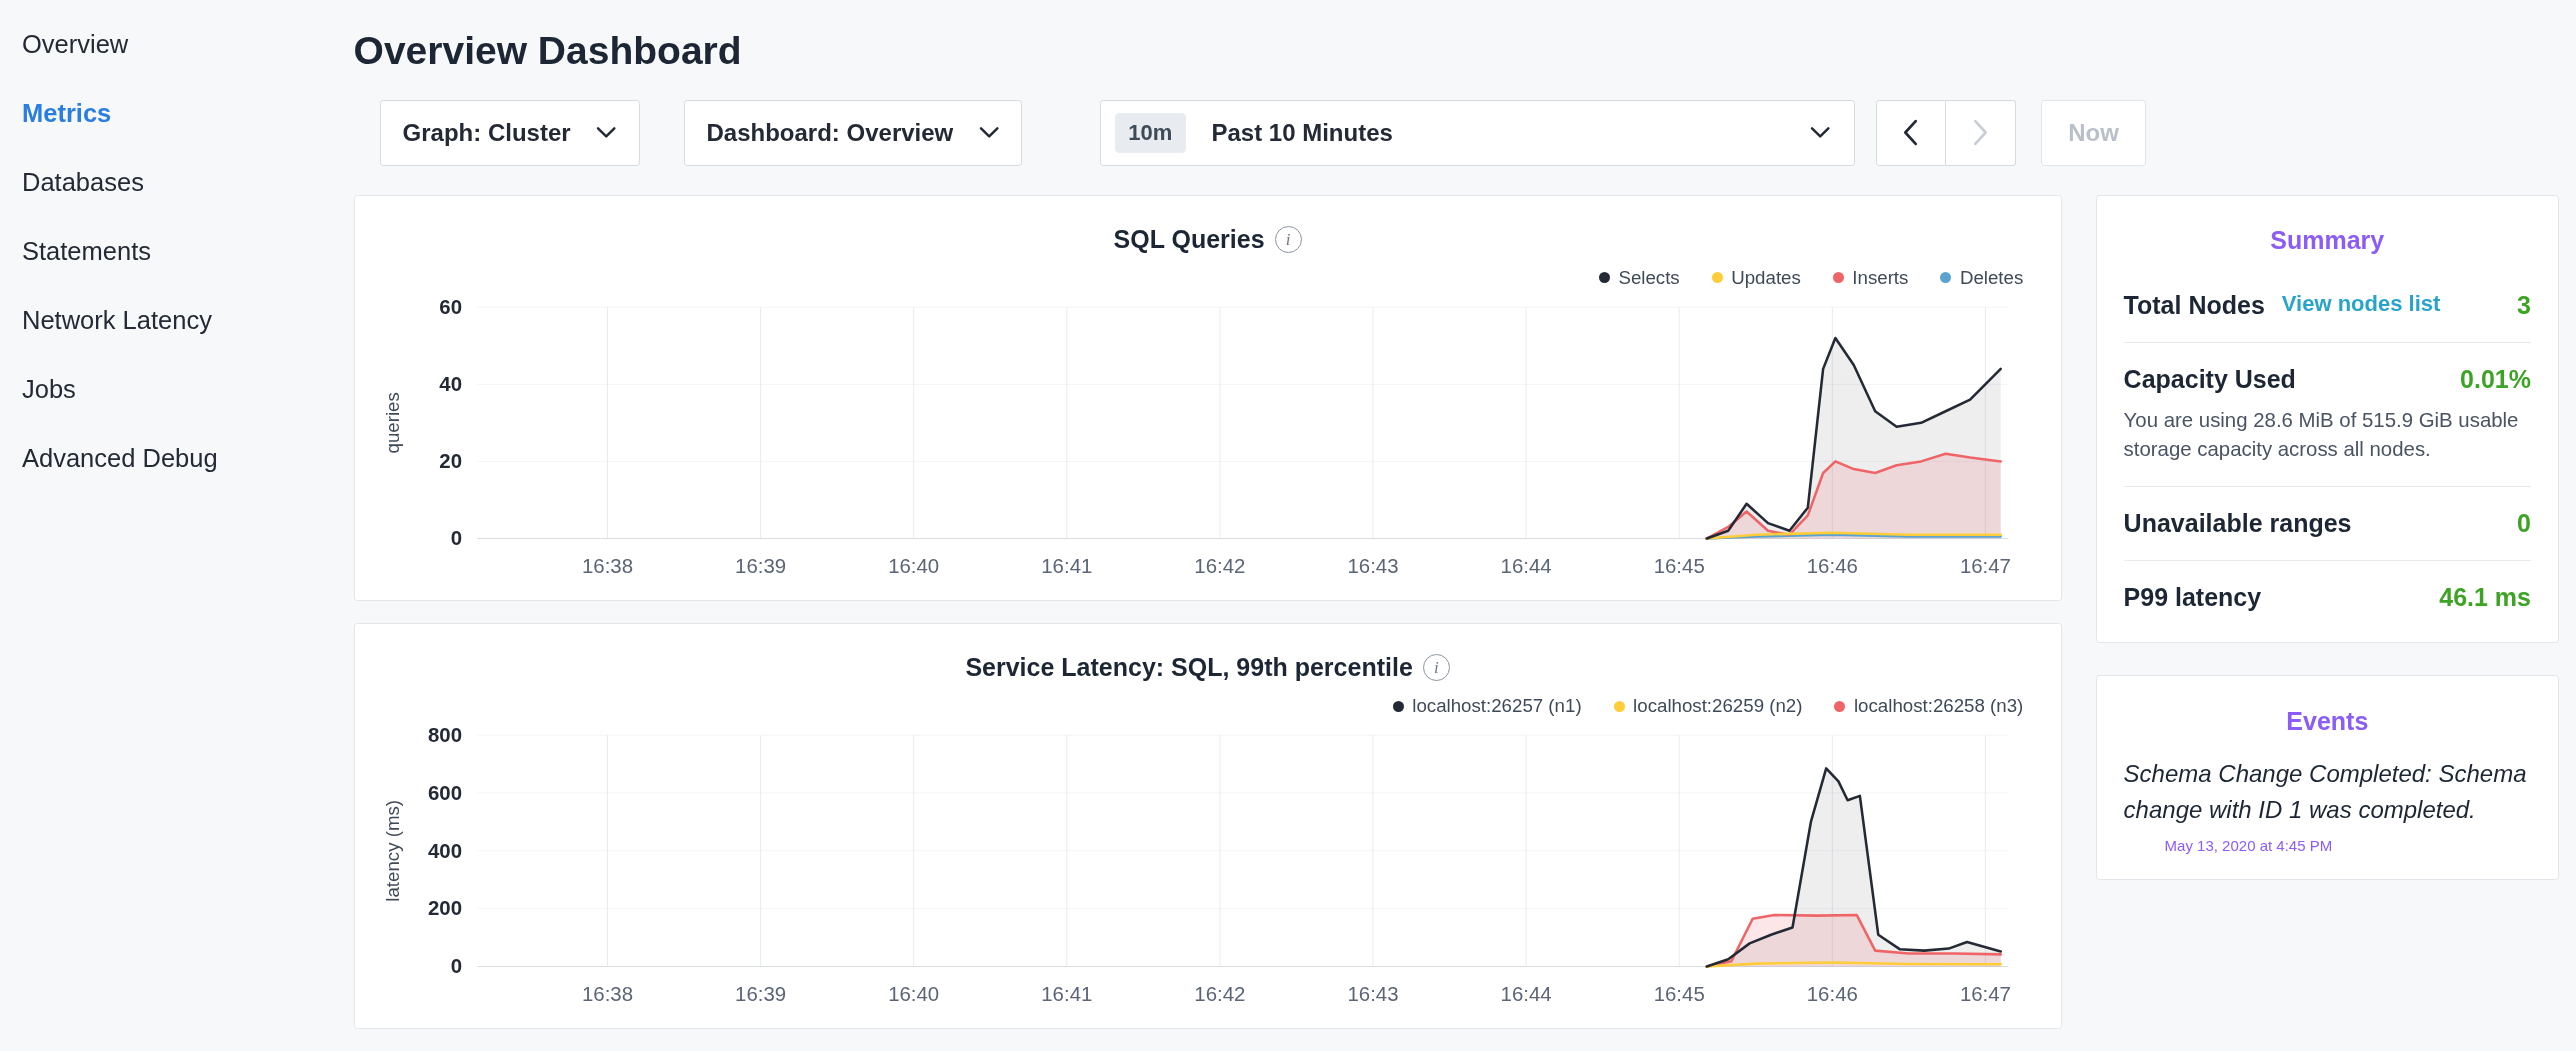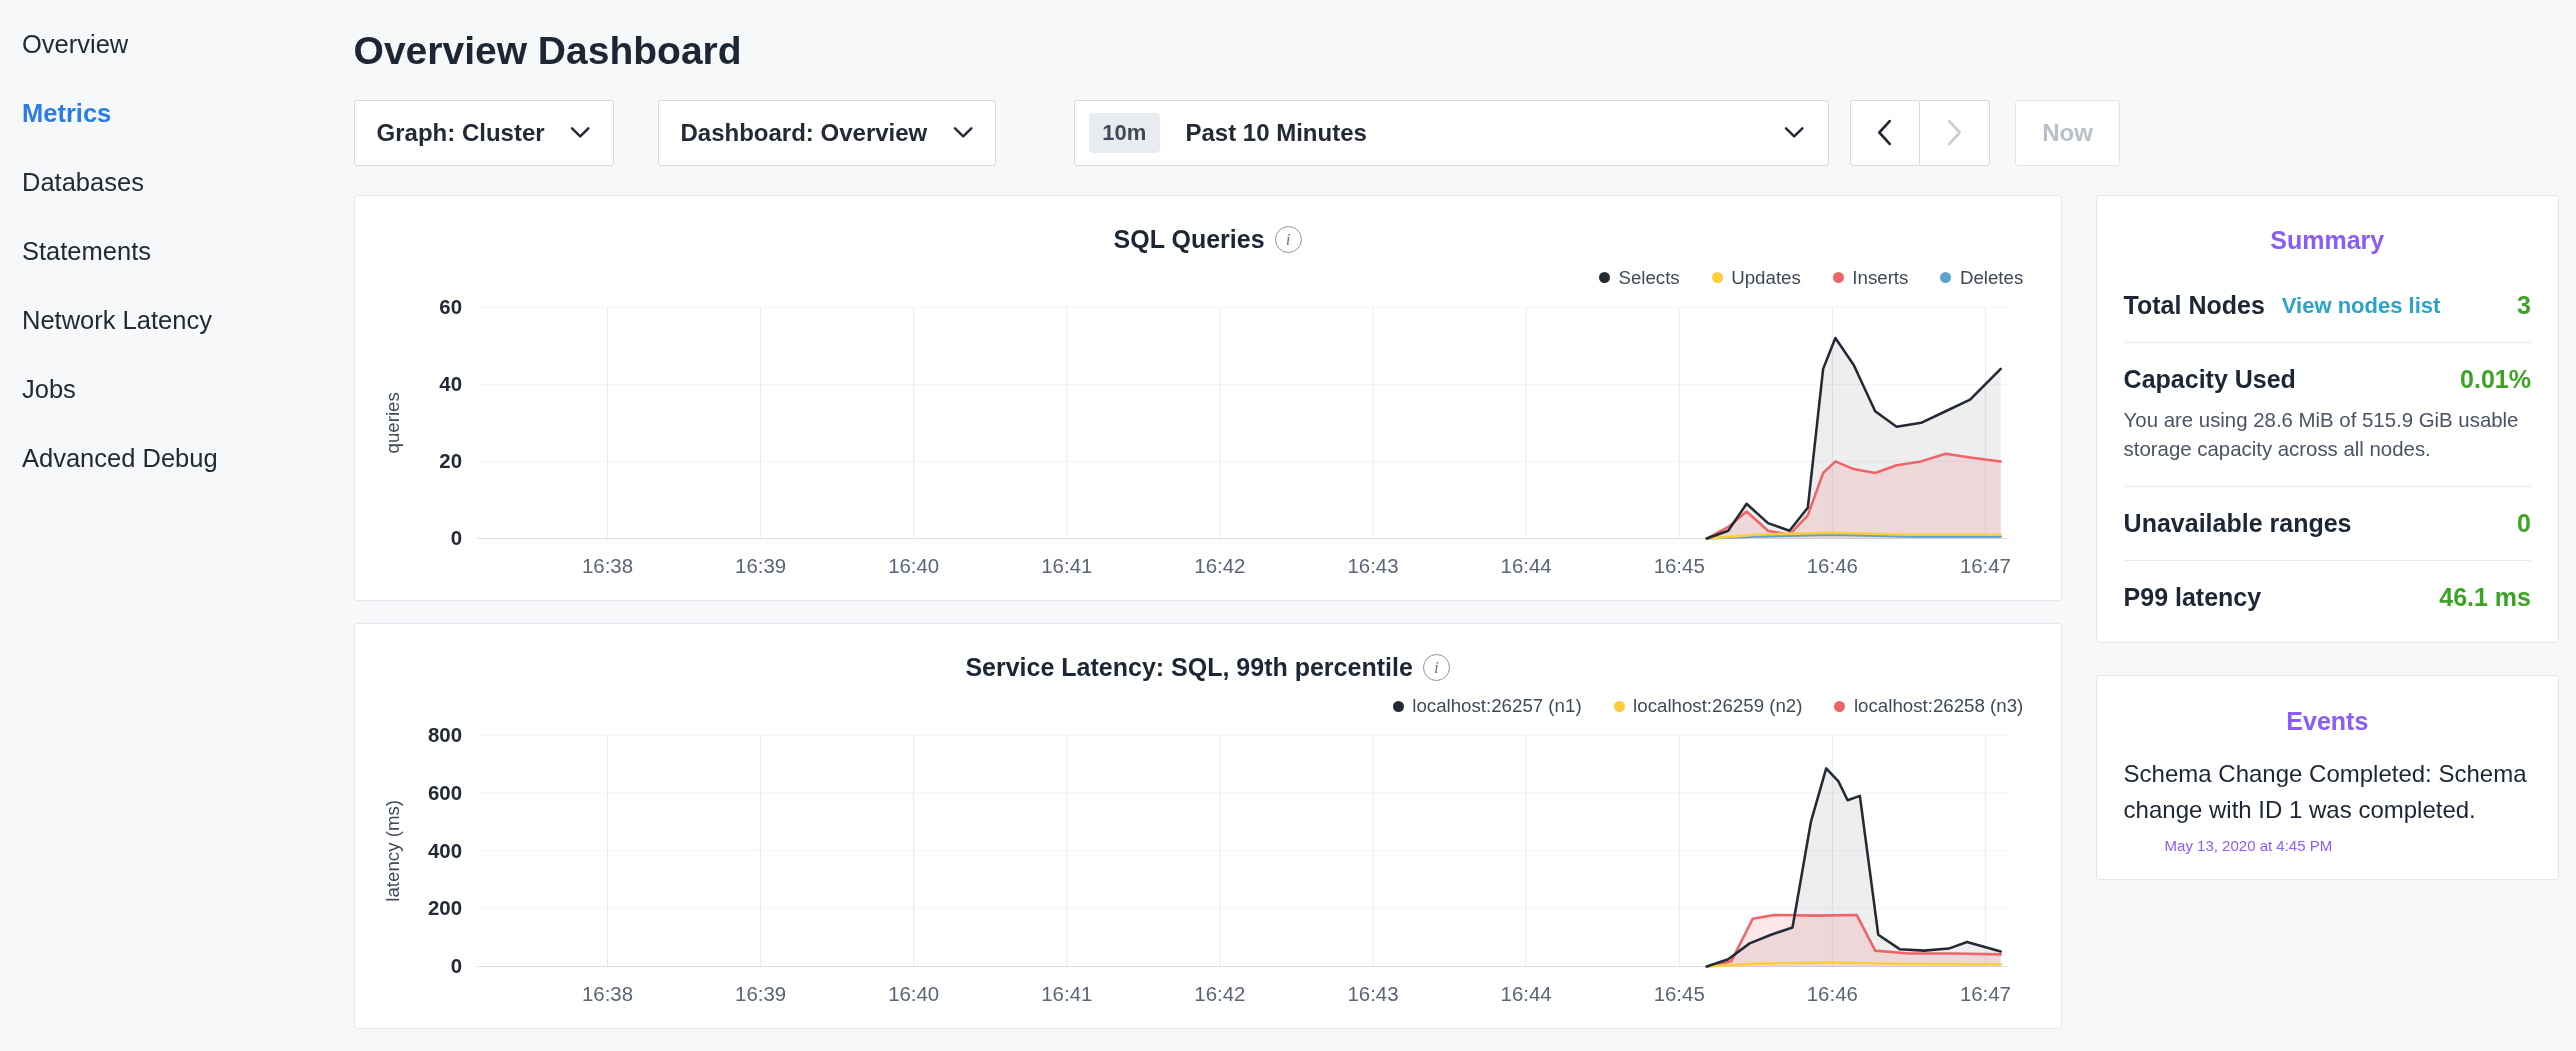--- a/index.html
+++ b/index.html
@@ -17,21 +17,21 @@
   .nav-item {
     height:69px; display:flex; align-items:center;
     font-size:25.5px; color:#242a35; cursor:pointer;
   }
   .nav-item.active { color:var(--accent-blue); font-weight:bold; }
 
   
   .main { flex:1; min-width:0; padding:18.7px 17px 0 13.6px; }
   .page-title { font-size:39px; font-weight:bold; color:#1c2634; margin:10.2px 0 27px; }
 
-  .toolbar { display:flex; align-items:center; }
+  .toolbar { display:flex; align-items:center;margin-left:26px; }
   .ctl {
     background:#fff; border:0.9px solid #d5dade; border-radius:3.4px;
     height:66px; display:inline-flex; align-items:center;
     font-size:24px; font-weight:bold; color:#242a35;
   }
   .dropdown { padding:0 22px; gap:25.5px; cursor:pointer; }
   .chev { width:20.4px; height:12.8px; flex:none; }
   .time-select { width:755px; margin-left:78px; padding:0 24px 0 13.6px; cursor:pointer; }
   .time-badge {
     background:#e8ecf0; border-radius:4.3px; padding:6.8px 13.6px;
@@ -76,28 +76,28 @@
   .dot { width:11px; height:11px; border-radius:50%; flex:none; }
   .plot { width:100%; height:298px; }
 
   .card {
     background:#fff; border:0.9px solid #e2e5e9; border-radius:3.4px;
     padding:20.4px 27px 8.5px;
   }
   .panel-title { text-align:center; font-size:25px; font-weight:bold; color:#8b5cf6; padding:10.2px 0 13.6px; }
   .sum-item { padding:22px 0; }
   .sum-item + .sum-item { border-top:0.9px solid #e8ebee; }
-  .sum-row { display:flex; align-items:center; }
+  .sum-row { display:flex; align-items:flex-start; }
   .sum-label { font-size:25px; font-weight:bold; color:#1c2634; }
   .sum-link { font-size:22px; font-weight:bold; color:var(--link-teal); margin-left:17px; cursor:pointer; text-decoration:none; }
   .sum-value { margin-left:auto; font-size:25px; font-weight:bold; color:var(--success-green); white-space:nowrap; }
   .sum-desc { font-size:20.4px; color:#495362; line-height:1.42; margin-top:12px; }
 
   .events-card { margin-top:32px; padding-bottom:25.5px; }
-  .event-msg { font-size:24px; color:#1c2634; line-height:1.5; margin-top:6.8px; }
+  .event-msg { font-size:24px; color:#1c2634; line-height:1.5; margin-top:6.8px;font-style:italic; }
   .event-time { font-size:15px; color:#8b5cf6; margin-top:8.5px;margin-left:41px; }
 </style>
 </head>
 <body>
 
 <nav class="sidebar">
     <div class="nav-item">Overview</div>
     <div class="nav-item active">Metrics</div>
     <div class="nav-item">Databases</div>
     <div class="nav-item">Statements</div>

